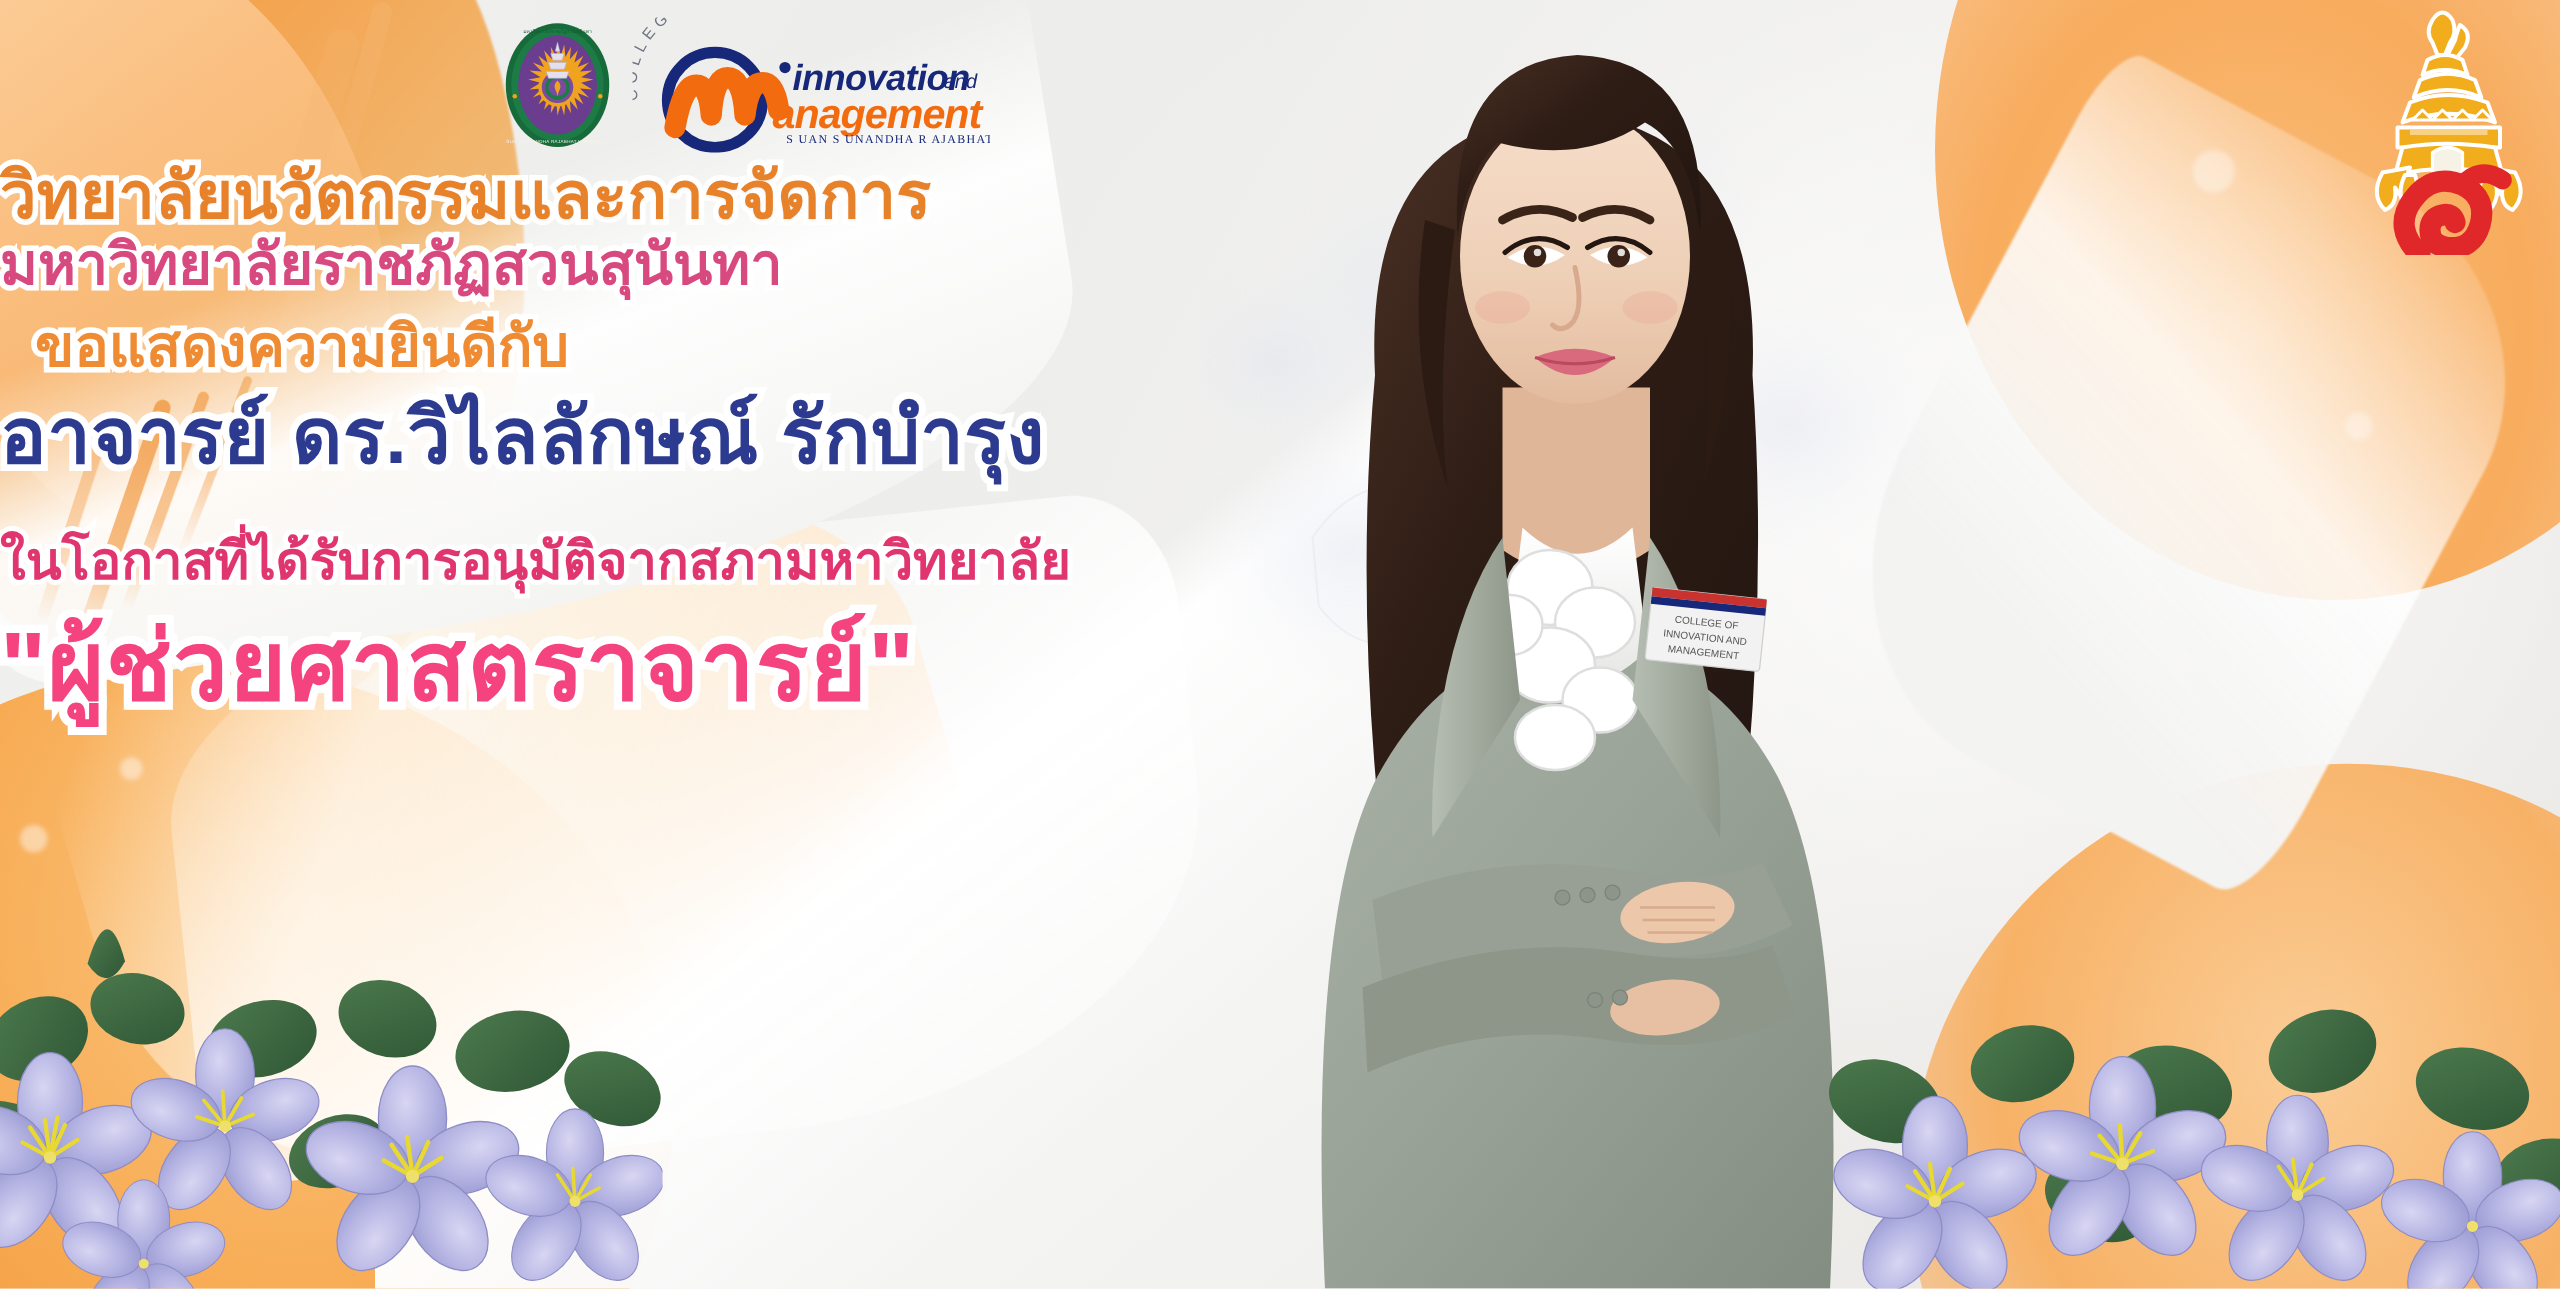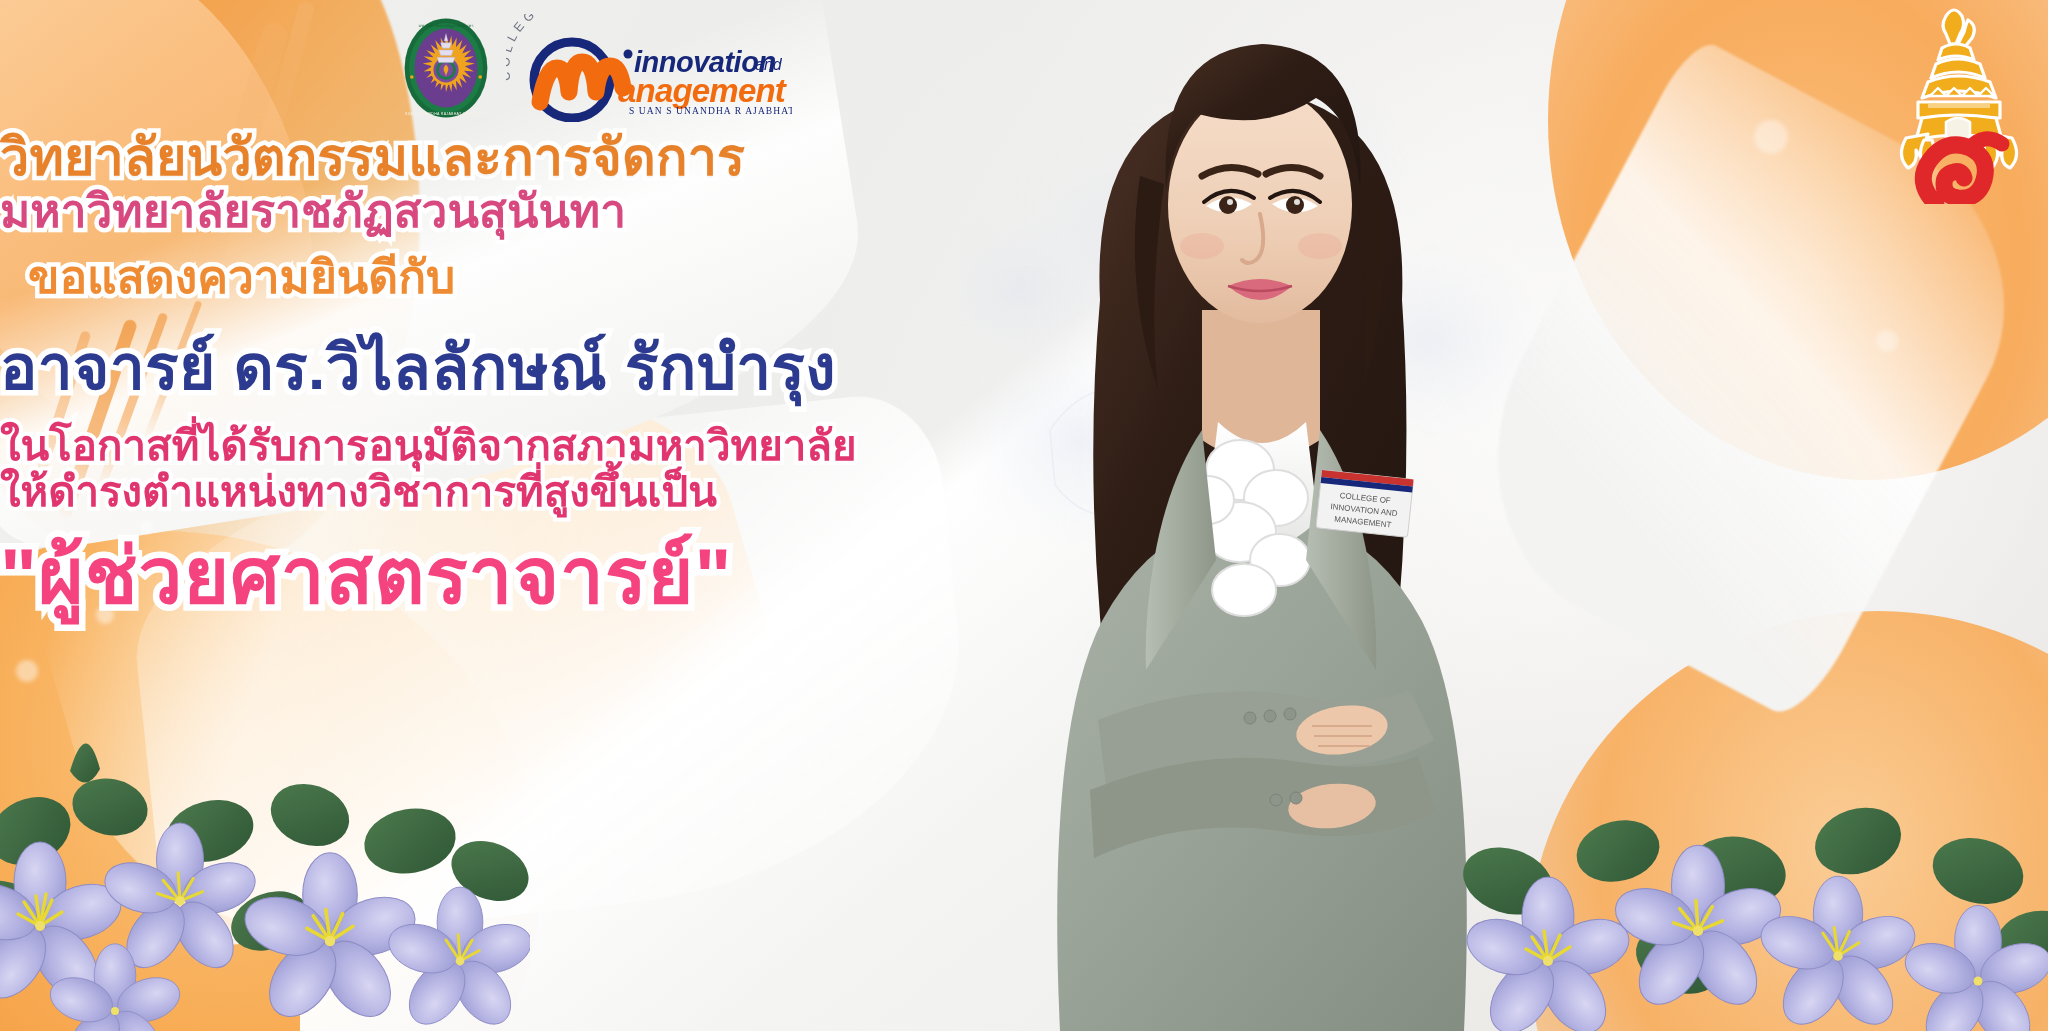--- a/index.html
+++ b/index.html
@@ -115,23 +115,23 @@
   .tline { text-align:left; line-height:1.04; white-space:nowrap;
            font-family:"Liberation Sans", sans-serif; font-weight:bold; }
 
   .l-org  { font-size:52px; color:#e8822a; letter-spacing:.2px;
             -webkit-text-stroke:9px #fff; paint-order:stroke fill;
             text-shadow:0 2px 2px rgba(0,0,0,.05); }
   .l-univ { font-size:46px; color:#d7497f; margin-top:4px;
             -webkit-text-stroke:9px #fff; paint-order:stroke fill; }
   .l-congrats { font-size:46px; color:#ef8b33; margin-top:18px;
             -webkit-text-stroke:9px #fff; paint-order:stroke fill;padding-left:28px; }
-  .l-name { font-size:62px; color:#2c3b8f; margin-top:34px; letter-spacing:.5px;
+  .l-name { font-size:62px; color:#2c3b8f; margin-top:16px; letter-spacing:.5px;
             -webkit-text-stroke:11px #fff; paint-order:stroke fill; }
-  .l-body1 { font-size:42px; color:#e0356f; margin-top:24px;
+  .l-body1 { font-size:42px; color:#e0356f; margin-top:45px;
             -webkit-text-stroke:8px #fff; paint-order:stroke fill; }
   .l-body2 { font-size:42px; color:#e0356f; margin-top:2px;
             -webkit-text-stroke:8px #fff; paint-order:stroke fill; }
   .l-title { font-size:78px; color:#f5437f; margin-top:22px; letter-spacing:1px;
             -webkit-text-stroke:13px #fff; paint-order:stroke fill; }
 
   
   .portrait { position:absolute; left:940px; bottom:0; width:640px; height:1031px; }
 
   
@@ -244,21 +244,20 @@
         S UAN  S UNANDHA  R AJABHAT  U NIVERSITY</text>
     </svg>
   </div>
 
   <div class="text-block">
     <div class="tline l-org">วิทยาลัยนวัตกรรมและการจัดการ</div>
     <div class="tline l-univ">มหาวิทยาลัยราชภัฏสวนสุนันทา</div>
     <div class="tline l-congrats">ขอแสดงความยินดีกับ</div>
     <div class="tline l-name">อาจารย์ ดร.วิไลลักษณ์ รักบำรุง</div>
     <div class="tline l-body1">ในโอกาสที่ได้รับการอนุมัติจากสภามหาวิทยาลัย</div>
-    <div class="tline l-body2">ให้ดำรงตำแหน่งทางวิชาการที่สูงขึ้นเป็น</div>
     <div class="tline l-title">"ผู้ช่วยศาสตราจารย์"</div>
   </div>
 
   <svg class="portrait" viewBox="0 0 640 1031">
     <defs>
       <linearGradient id="suit" x1="0" y1="0" x2="1" y2="1">
         <stop offset="0%" stop-color="#a9b1a6"></stop>
         <stop offset="45%" stop-color="#9aa397"></stop>
         <stop offset="100%" stop-color="#848d82"></stop>
       </linearGradient>

